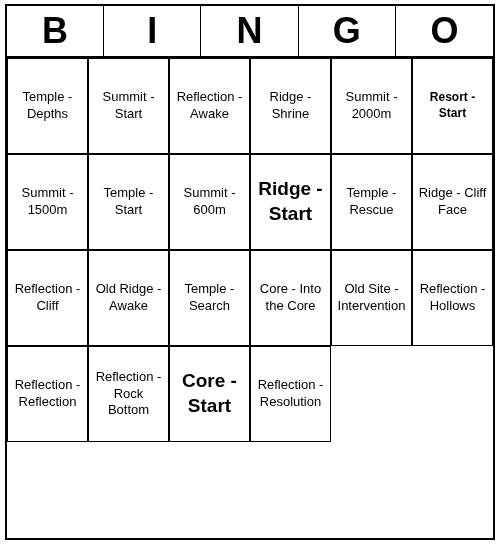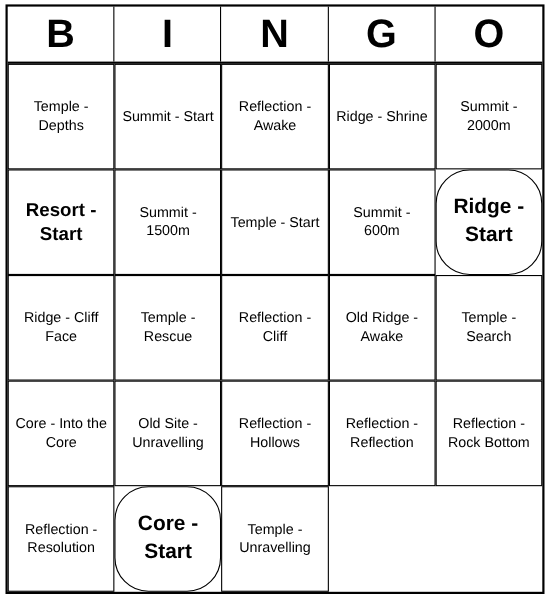--- a/index.html
+++ b/index.html
@@ -27,41 +27,40 @@
       font-size: 36px;
       font-weight: bold;
       padding: 4px 0;
       border-right: 1px solid #000;
     }
     .bingo-header-cell:last-child {
       border-right: none;
     }
     .bingo-grid {
       display: grid;
-      grid-template-columns: repeat(5, 1fr);
+      grid-template-columns: repeat(6, 1fr);
       grid-template-rows: repeat(5, 1fr);
     }
     .bingo-cell {
       border: 1px solid #000;
       display: flex;
       align-items: center;
       justify-content: center;
       text-align: center;
       padding: 4px;
       min-height: 96px;
       font-size: 13px;
       line-height: 1.3;
     }
     .bingo-cell.large-text {
       font-size: 19px;
       font-weight: bold;
-      border-radius: 31px;
     }
     .bingo-cell.medium-text {
-      font-size: 17px;
+      font-size: 12px;
       font-weight: bold;
     }
   </style>
 </head>
 <body>
 
 <div class="bingo-card">
   <div class="bingo-header">
   <div class="bingo-header-cell">B</div>
       <div class="bingo-header-cell">I</div>
@@ -73,27 +72,26 @@
   <div class="bingo-cell">Temple - Depths</div>
       <div class="bingo-cell">Summit - Start</div>
       <div class="bingo-cell">Reflection - Awake</div>
       <div class="bingo-cell">Ridge - Shrine</div>
       <div class="bingo-cell">Summit - 2000m</div>
       <div class="bingo-cell medium-text">Resort - Start</div>
       <div class="bingo-cell">Summit - 1500m</div>
       <div class="bingo-cell">Temple - Start</div>
       <div class="bingo-cell">Summit - 600m</div>
       <div class="bingo-cell large-text">Ridge - Start</div>
+      <div class="bingo-cell">Temple - Rescue</div>
       <div class="bingo-cell">Ridge - Cliff Face</div>
-      <div class="bingo-cell">Temple - Rescue</div>
       <div class="bingo-cell">Reflection - Cliff</div>
       <div class="bingo-cell">Old Ridge - Awake</div>
       <div class="bingo-cell">Temple - Search</div>
       <div class="bingo-cell">Core - Into the Core</div>
-      <div class="bingo-cell">Old Site - Unravelling</div>
+      <div class="bingo-cell">Old Site - Intervention</div>
       <div class="bingo-cell">Reflection - Hollows</div>
       <div class="bingo-cell">Reflection - Reflection</div>
       <div class="bingo-cell">Reflection - Rock Bottom</div>
+      <div class="bingo-cell large-text">Core - Start</div>
       <div class="bingo-cell">Reflection - Resolution</div>
-      <div class="bingo-cell large-text">Core - Start</div>
-      <div class="bingo-cell">Temple - Unravelling</div>
     </div>
 </div>
 
 </body></html>

